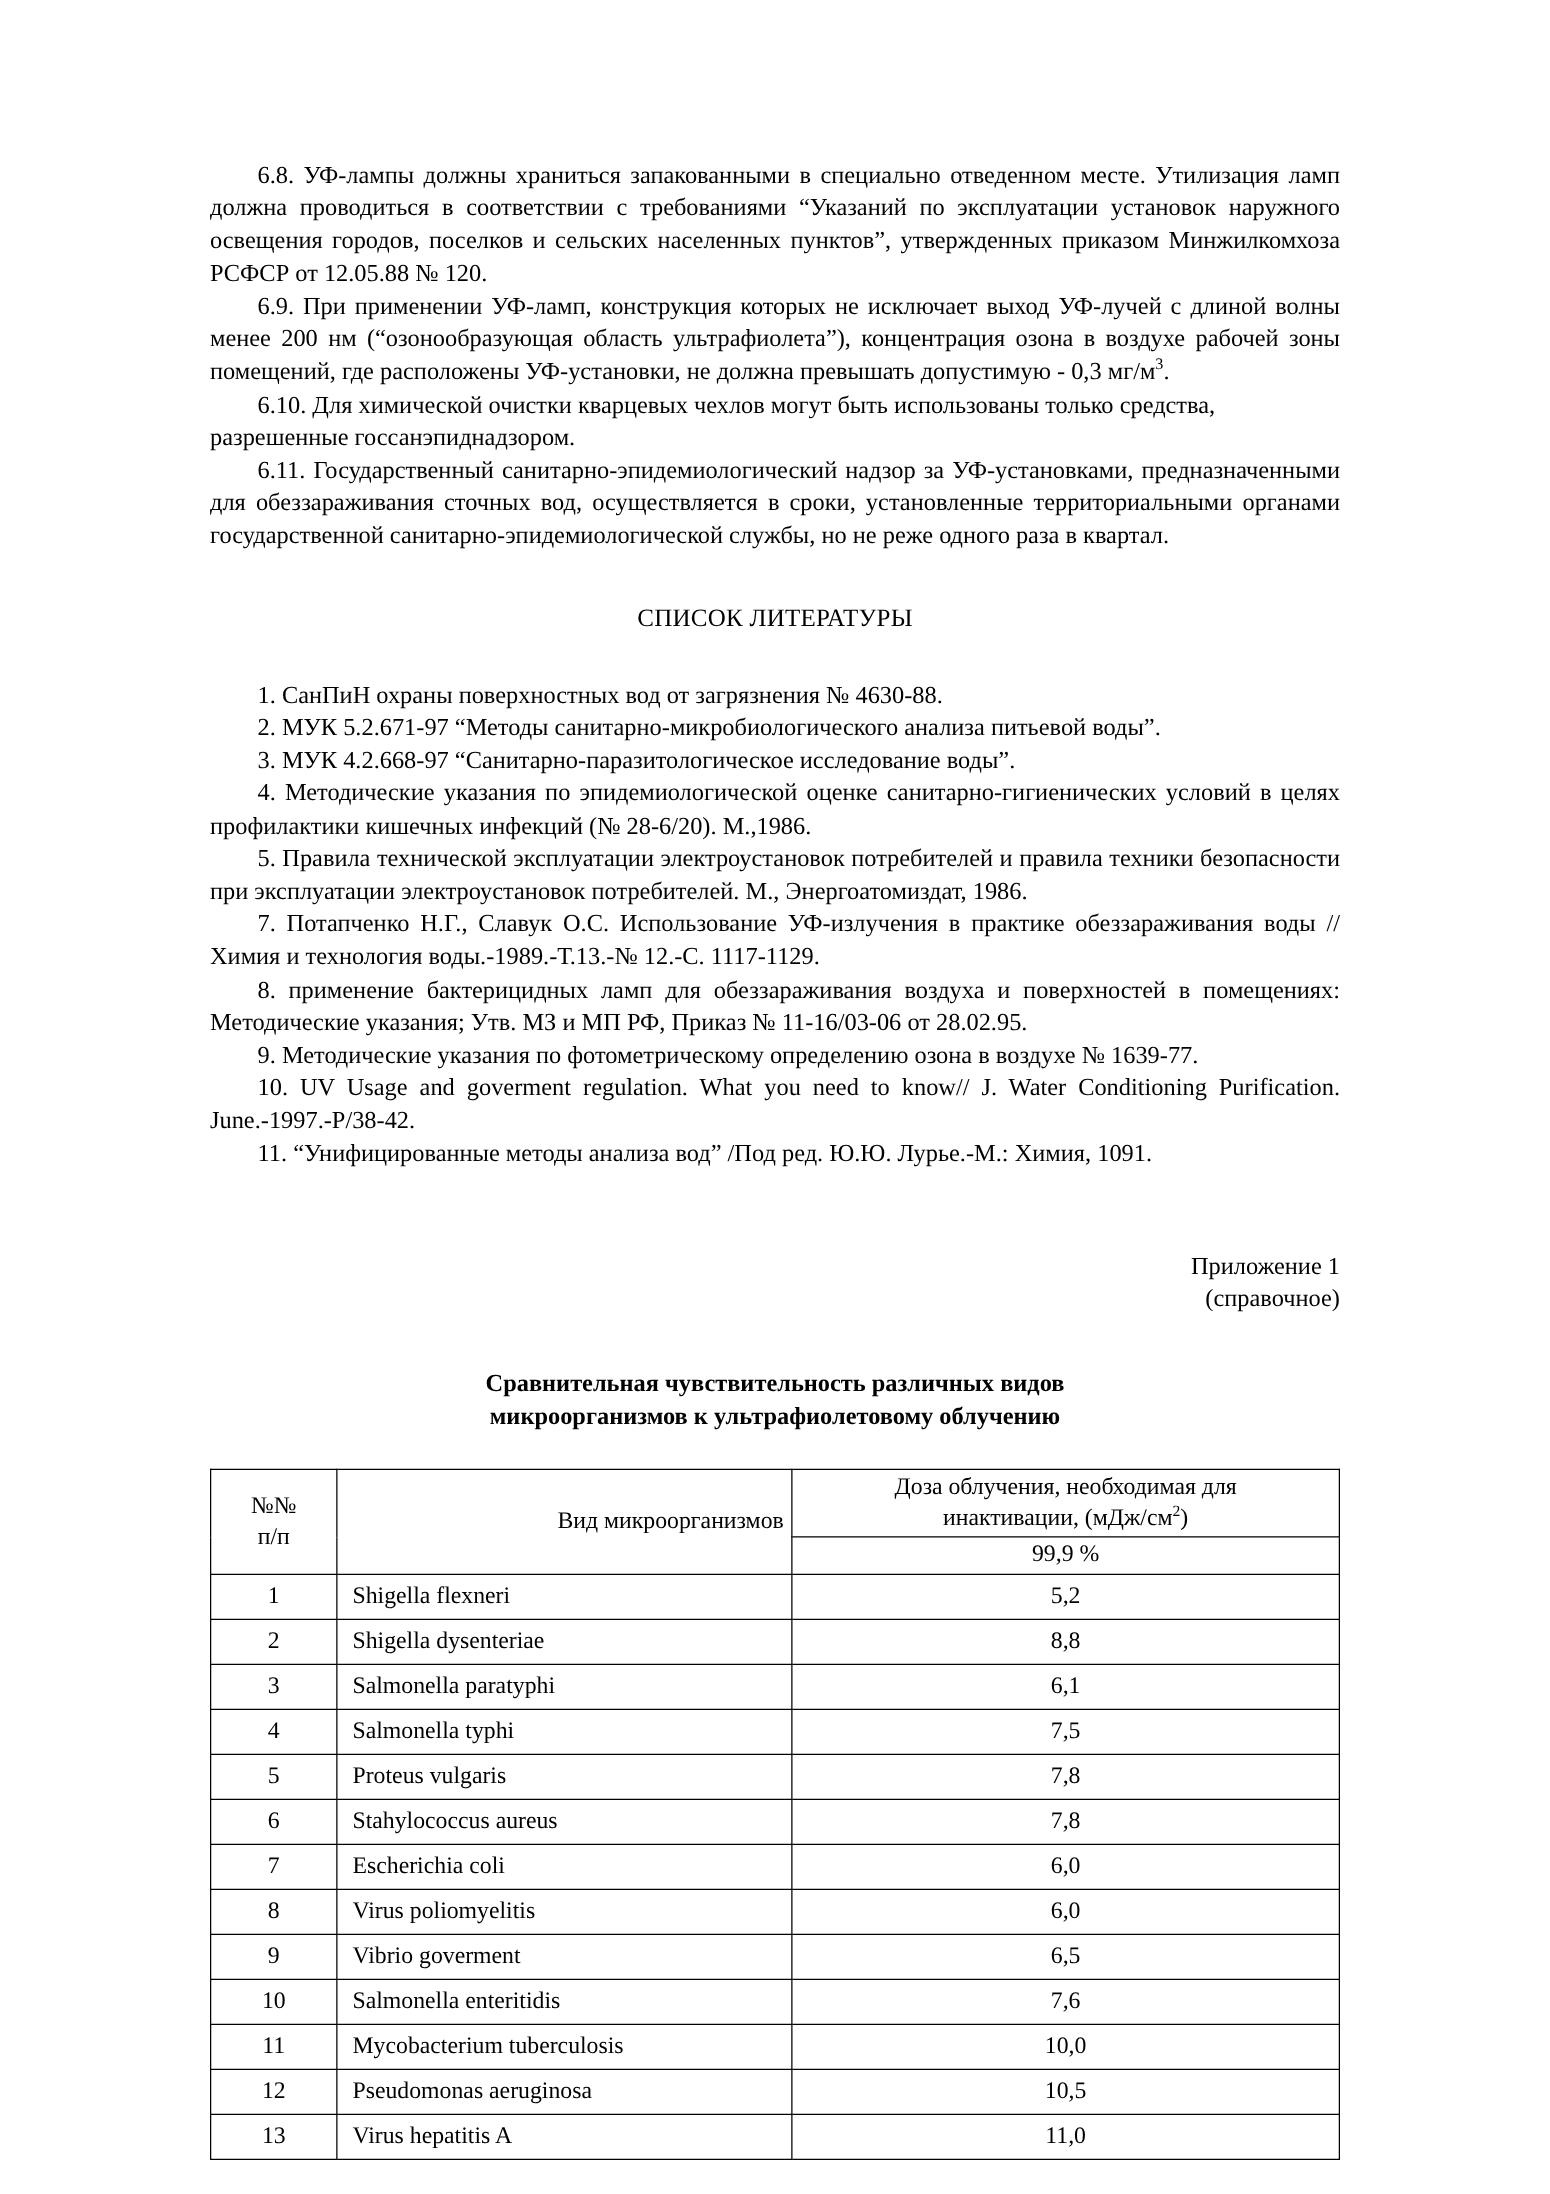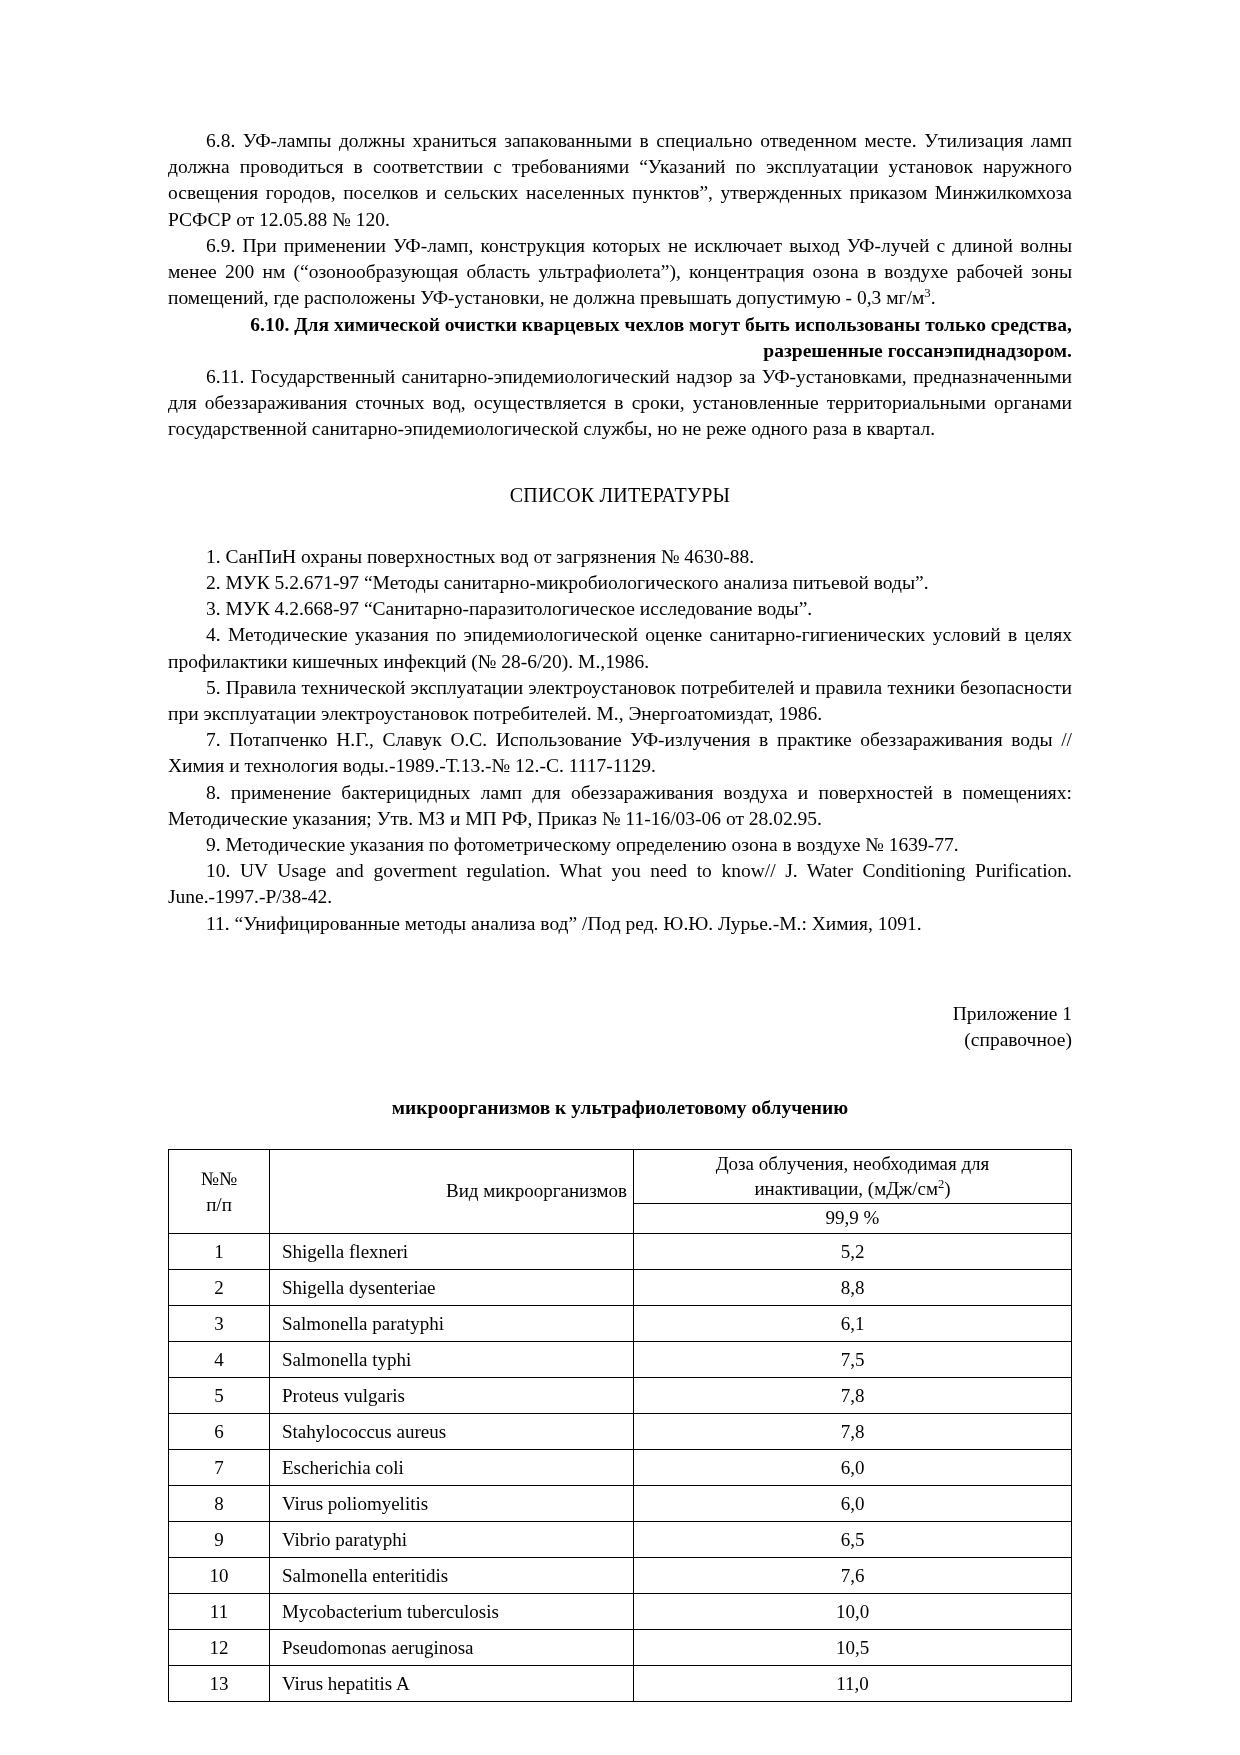--- a/index.html
+++ b/index.html
@@ -23,22 +23,21 @@
   }
   p.body-par {
     margin: 0;
     font-size: 19.5px;
     line-height: 1.345;
     text-align: justify;
     text-indent: 38px;
     hyphens: none;
   }
   p.body-par.nojust {
-    text-align: right;
-    font-weight: bold;
+    text-align: left;
   }
   sup {
     font-size: 0.66em;
     vertical-align: super;
     line-height: 0;
   }
   h2.section-heading {
     margin: 41px 0 0 0;
     font-size: 20px;
     font-weight: normal;
@@ -121,20 +120,21 @@
     <li>10. UV Usage and goverment regulation. What you need to know// J. Water Conditioning Purification. June.-1997.-P/38-42.</li>
     <li class="nojust">11. “Унифицированные методы анализа вод” /Под ред. Ю.Ю. Лурье.-М.: Химия, 1091.</li>
   </ul>
 
   <div class="appendix-block">
     <div>Приложение 1</div>
     <div>(справочное)</div>
   </div>
 
   <div class="table-caption">
+    <div>Сравнительная чувствительность различных видов</div>
     <div>микроорганизмов к ультрафиолетовому облучению</div>
   </div>
 
   <table class="sens-table">
     <thead>
       <tr>
         <td class="col-no" rowspan="2">
           <div class="hdr-no">№№</div>
           <div class="hdr-no">п/п</div>
         </td>
@@ -184,21 +184,21 @@
         <td class="col-name">Escherichia coli</td>
         <td class="col-dose">6,0</td>
       </tr>
       <tr>
         <td class="col-no">8</td>
         <td class="col-name">Virus poliomyelitis</td>
         <td class="col-dose">6,0</td>
       </tr>
       <tr>
         <td class="col-no">9</td>
-        <td class="col-name">Vibrio paratyphi</td>
+        <td class="col-name">Vibrio goverment</td>
         <td class="col-dose">6,5</td>
       </tr>
       <tr>
         <td class="col-no">10</td>
         <td class="col-name">Salmonella enteritidis</td>
         <td class="col-dose">7,6</td>
       </tr>
       <tr>
         <td class="col-no">11</td>
         <td class="col-name">Mycobacterium tuberculosis</td>

